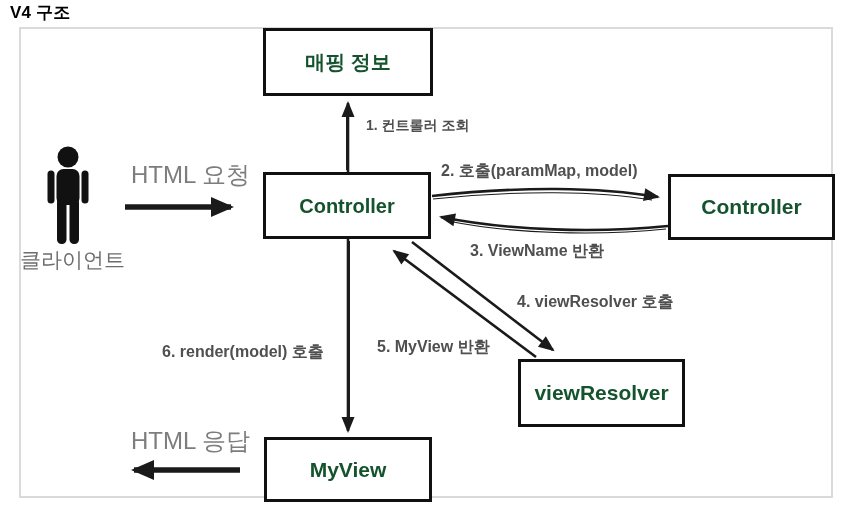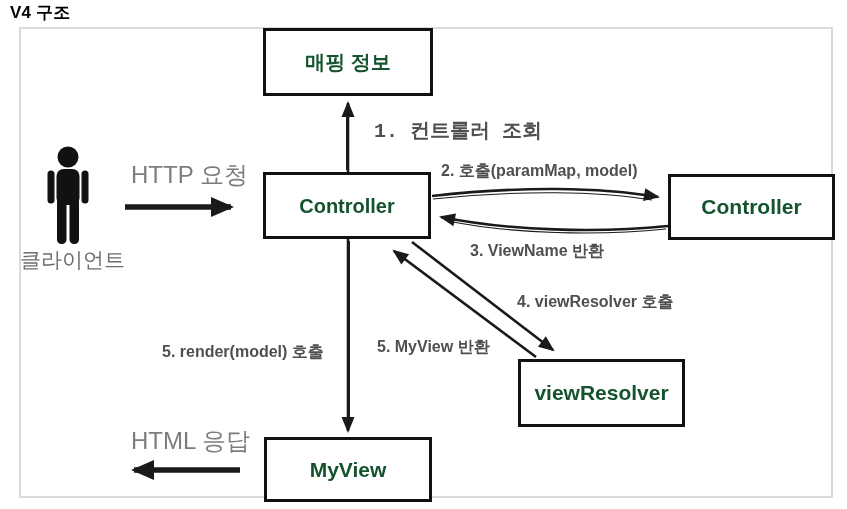--- a/index.html
+++ b/index.html
@@ -31,21 +31,21 @@
   #node-mapping        { left: 263px; top: 28px;  width: 170px; height: 68px; font-size: 20px; }
   #node-front          { left: 263px; top: 172px; width: 168px; height: 67px; font-size: 20px; line-height: 1.2; }
   #node-controller     { left: 668px; top: 174px; width: 167px; height: 66px; font-size: 21px; }
   #node-view-resolver  { left: 518px; top: 359px; width: 167px; height: 68px; font-size: 21px; }
   #node-my-view        { left: 264px; top: 437px; width: 168px; height: 65px; font-size: 21px; }
 
   .step-label {
     position: absolute; font-weight: bold; color: #4f4f4f;
     font-size: 16px; white-space: nowrap;
   }
-  #lbl-step1 { left: 374px; top: 117px; font-size: 20px; font-family: Liberation Mono, monospace; }
+  #lbl-step1 { left: 366px; top: 117px; font-size: 14px; }
   #lbl-step2 { left: 441px; top: 161px; }
   #lbl-step3 { left: 470px; top: 241px; }
   #lbl-step4 { left: 517px; top: 292px; }
   #lbl-step5 { left: 377px; top: 337px; }
   #lbl-step6 { left: 162px; top: 342px; }
 
   .io-label {
     position: absolute; color: #7d7d7d; font-size: 24px; white-space: nowrap;
   }
   #lbl-http { left: 131px; top: 159px; }
@@ -141,20 +141,20 @@
 
   <div class="node" id="node-my-view">
     <span class="nl">MyView</span>
   </div>
 
   <div class="step-label" id="lbl-step1">1. 컨트롤러 조회</div>
   <div class="step-label" id="lbl-step2">2. 호출(paramMap, model)</div>
   <div class="step-label" id="lbl-step3">3. ViewName 반환</div>
   <div class="step-label" id="lbl-step4">4. viewResolver 호출</div>
   <div class="step-label" id="lbl-step5">5. MyView 반환</div>
-  <div class="step-label" id="lbl-step6">5. render(model) 호출</div>
+  <div class="step-label" id="lbl-step6">6. render(model) 호출</div>
 
-  <div class="io-label" id="lbl-http">HTTP 요청</div>
+  <div class="io-label" id="lbl-http">HTML 요청</div>
   <div class="io-label" id="lbl-html">HTML 응답</div>
 
   <div class="client-label">클라이언트</div>
 
 </div>
 
 </body></html>

